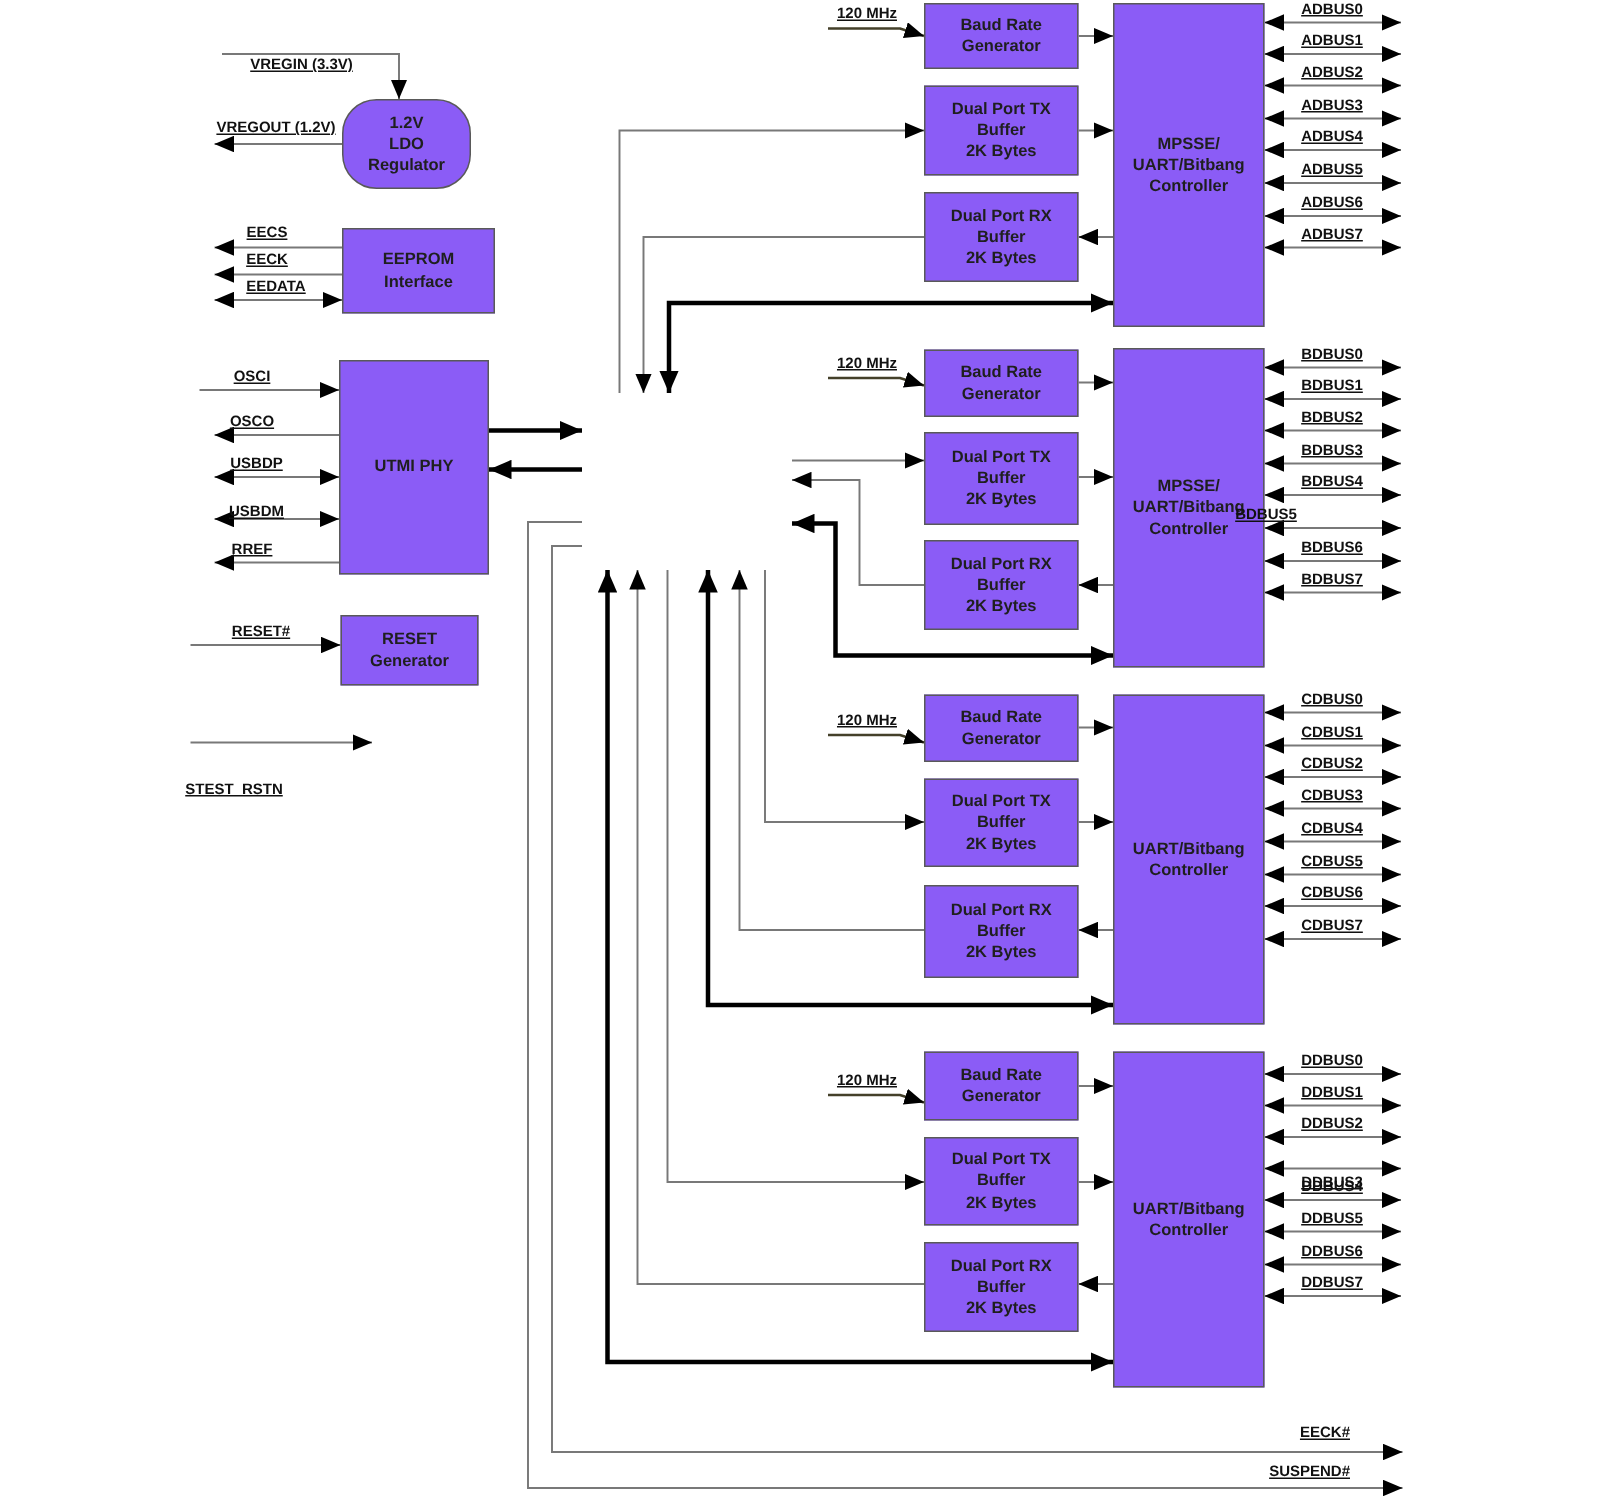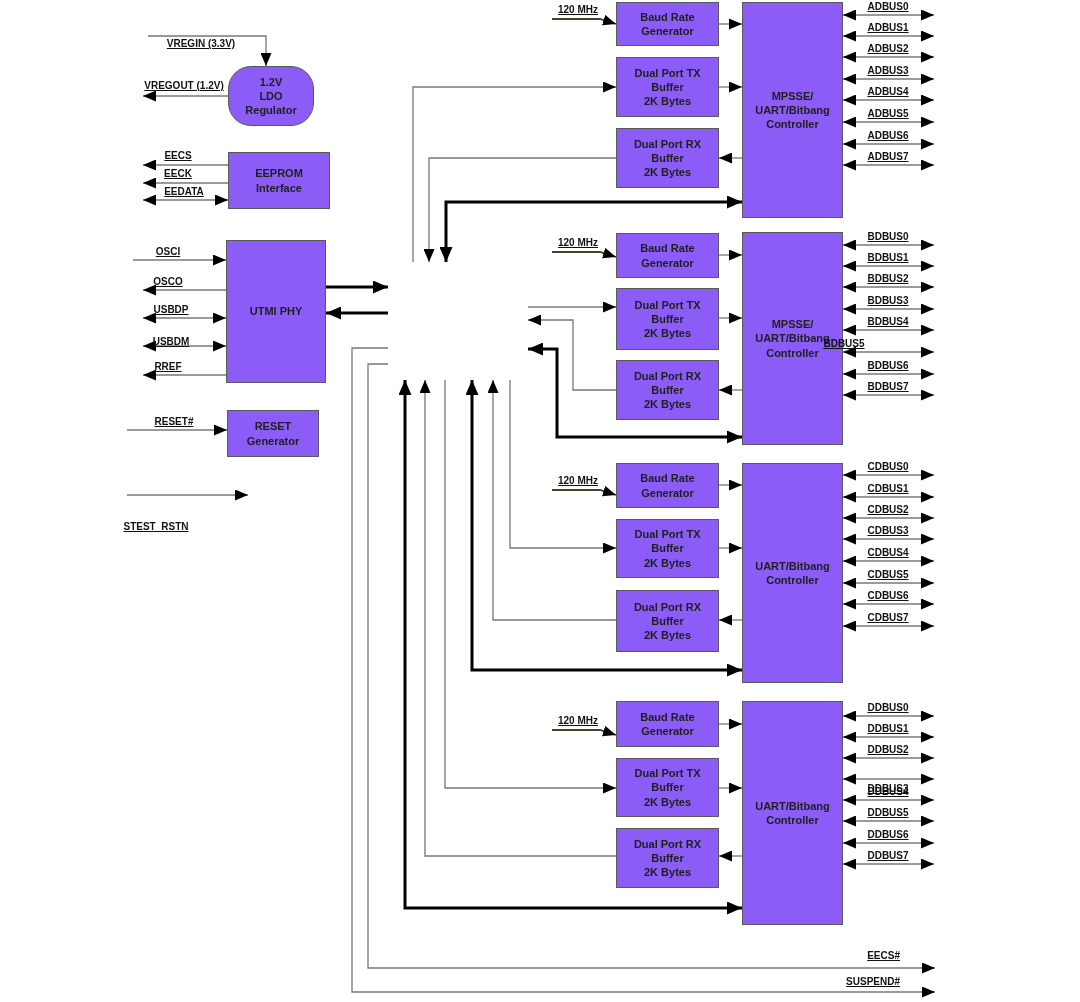--- a/index.html
+++ b/index.html
@@ -120,21 +120,21 @@
 
   <div class="sig" style="left:848px;top:702px;width:80px;">DDBUS0</div>
   <div class="sig" style="left:848px;top:723px;width:80px;">DDBUS1</div>
   <div class="sig" style="left:848px;top:744px;width:80px;">DDBUS2</div>
   <div class="sig" style="left:848px;top:765px;width:80px;margin-top:18px;">DDBUS3</div>
   <div class="sig" style="left:848px;top:786px;width:80px;">DDBUS4</div>
   <div class="sig" style="left:848px;top:807px;width:80px;">DDBUS5</div>
   <div class="sig" style="left:848px;top:829px;width:80px;">DDBUS6</div>
   <div class="sig" style="left:848px;top:850px;width:80px;">DDBUS7</div>
 
-  <div class="sig r" style="left:760px;top:950px;width:140px;">EECS#</div>
+  <div class="sig r" style="left:760px;top:950px;width:140px;">EECK#</div>
   <div class="sig r" style="left:760px;top:976px;width:140px;">SUSPEND#</div>
 
   <svg class="wires" width="1080" height="1002" viewBox="0 0 1080 1002">
     <defs>
       <marker id="ah" markerUnits="userSpaceOnUse" markerWidth="13" markerHeight="11" refX="13" refY="5.5" orient="auto-start-reverse">
           <path d="M0,0L13,5.5L0,11Z" fill="#000000"></path>
         </marker>
       <marker id="ahb" markerUnits="userSpaceOnUse" markerWidth="15" markerHeight="13" refX="15" refY="6.5" orient="auto-start-reverse">
           <path d="M0,0L15,6.5L0,13Z" fill="#000000"></path>
         </marker>

